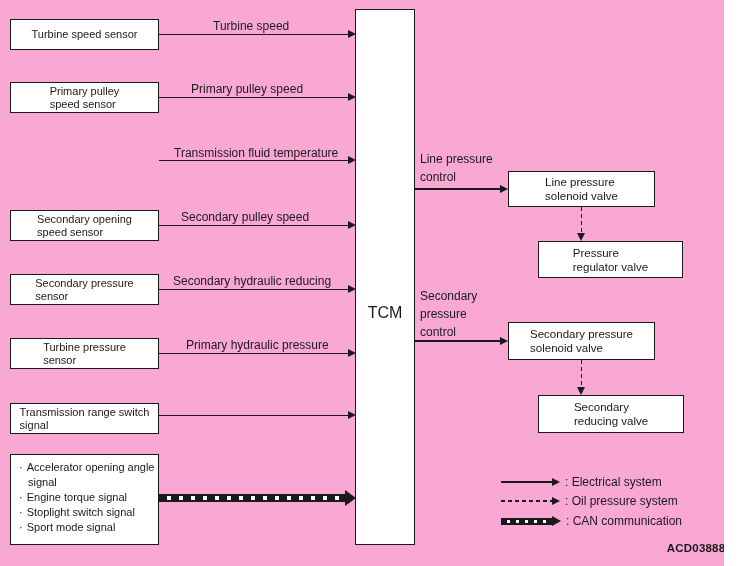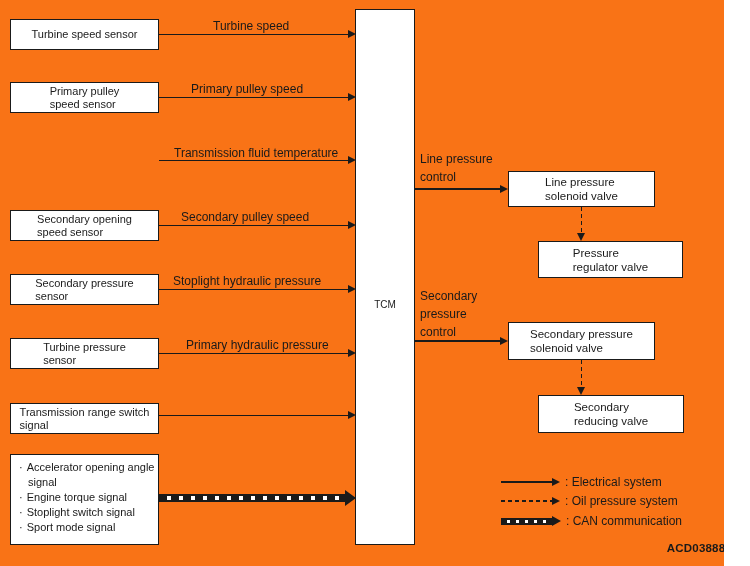--- a/index.html
+++ b/index.html
@@ -1,17 +1,17 @@
 <!DOCTYPE html>
 <html><head>
 <meta charset="utf-8">
 <style>
   html,body{margin:0;padding:0;background:#fff;}
   .stage{
-    position:relative;width:724px;height:566px;background:#f97316;overflow:hidden;
+    position:relative;width:724px;height:566px;background:#f9a8d4;overflow:hidden;
     font-family:"Liberation Sans","DejaVu Sans",sans-serif;color:#1a1a1a;
   }
   
   .box{
     position:absolute;box-sizing:border-box;border:1.5px solid #1a1a1a;background:#fff;
     display:flex;align-items:center;justify-content:center;
     font-size:11px;line-height:13px;
   }
   .box .inner{text-align:left;}
   .rbox{font-size:11.5px;line-height:14px;}
@@ -29,21 +29,21 @@
   
   .can{position:absolute;height:16px;}
   .can .bar{position:absolute;left:0;right:10px;top:4px;height:8px;background-color:#1a1a1a;
     background-image:repeating-linear-gradient(90deg,#1a1a1a 0 8px,#fff 8px 12px);
     background-size:100% 4px;background-position:0 center;background-repeat:no-repeat;}
   .can .head{position:absolute;right:0;top:0;width:0;height:0;
     border-left:11px solid #1a1a1a;border-top:8px solid transparent;border-bottom:8px solid transparent;}
   
   .sig-label{position:absolute;font-size:12px;line-height:14px;white-space:nowrap;}
   .ctrl-label{position:absolute;font-size:12px;line-height:18px;}
-  .tcm-text{position:absolute;left:0;right:0;top:288px;text-align:center;font-size:10px;}
+  .tcm-text{position:absolute;left:0;right:0;top:296px;text-align:center;font-size:16px;}
   
   .sig-list{margin:0;padding:5px 2px 4px 8px;list-style:none;font-size:11px;line-height:15px;}
   .sig-list li{padding-left:9px;text-indent:-9px;}
   .sig-list .b{margin-right:4px;}
   
   .legend-row{position:absolute;display:flex;align-items:center;height:16px;left:501px;}
   .lg{position:relative;width:59px;height:16px;display:inline-block;flex:none;}
   .lg .shaft{position:absolute;left:0;right:7px;top:7.3px;height:1.4px;background:#1a1a1a;}
   .lg.dashed .shaft{background:repeating-linear-gradient(90deg,#1a1a1a 0 4px,transparent 4px 7px);}
   .lg .head{position:absolute;right:0;top:3.5px;width:0;height:0;
@@ -141,21 +141,21 @@
 
   <div class="can" style="left:159px;top:490px;width:197px">
     <i class="bar"></i>
       <i class="head"></i>
   </div>
 
   <div class="sig-label" style="left:213px;top:19px">Turbine speed</div>
   <div class="sig-label" style="left:191px;top:82px">Primary pulley speed</div>
   <div class="sig-label" style="left:174px;top:146px">Transmission fluid temperature</div>
   <div class="sig-label" style="left:181px;top:210px">Secondary pulley speed</div>
-  <div class="sig-label" style="left:173px;top:274px">Stoplight hydraulic pressure</div>
+  <div class="sig-label" style="left:173px;top:274px">Secondary hydraulic reducing</div>
   <div class="sig-label" style="left:186px;top:338px">Primary hydraulic pressure</div>
 
   <div class="box" style="left:355px;top:9px;width:60px;height:536px;display:block">
     <span class="tcm-text">TCM</span>
   </div>
 
   <div class="ctrl-label" style="left:420px;top:150px">
     <div>Line pressure</div>
     <div>control</div>
   </div>

